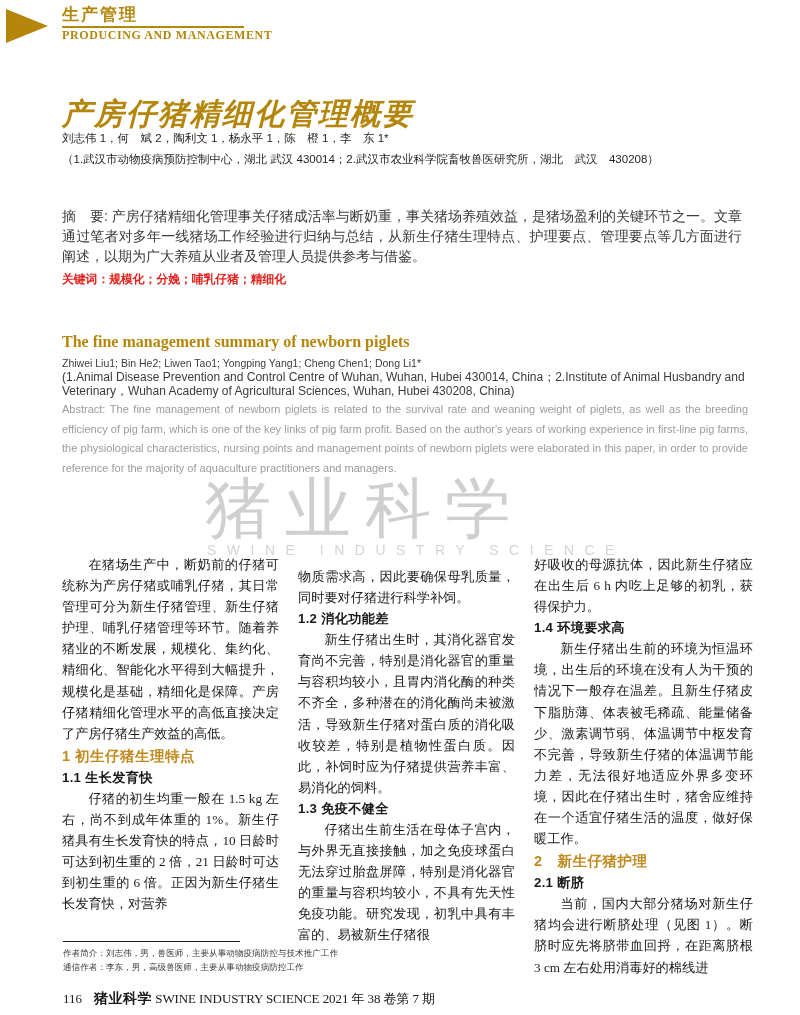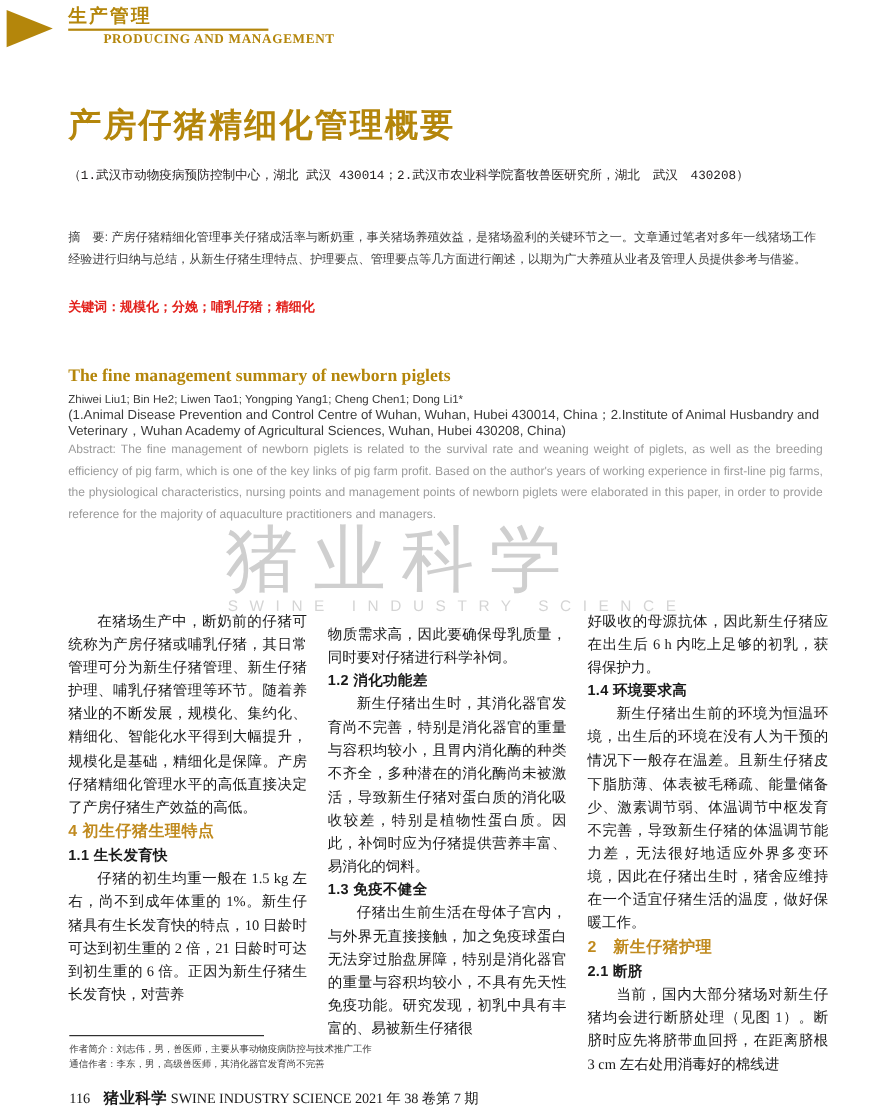--- a/index.html
+++ b/index.html
@@ -48,58 +48,58 @@
   }
   .runhead-en {
     position: absolute;
     left: 62px; top: 28px;
     font-family: "Liberation Serif", "DejaVu Serif", serif;
     font-weight: bold;
     font-size: 12px;
     letter-spacing: 0.6px;
     color: #b4860b;
     white-space: nowrap;
-    margin-left: 32px;
   }
 
   
   .art-title {
     position: absolute;
     left: 62px; top: 74px;
     font-family: "Liberation Serif", "DejaVu Serif", serif;
     font-weight: bold;
     font-size: 30px;
     letter-spacing: 2px;
     color: #b4860b;
     white-space: nowrap;
+    font-style: italic;
   }
   .authors-cn {
     position: absolute;
     left: 62px; top: 131px;
     font-family: "Liberation Sans", "DejaVu Sans", sans-serif;
     font-size: 11.5px;
     color: #231f20;
     white-space: nowrap;
   }
   .affil-cn {
     position: absolute;
     left: 62px; top: 152px;
-    font-family: Liberation Mono, monospace;
+    font-family: Liberation Sans, sans-serif;
     font-size: 11.5px;
     color: #231f20;
     white-space: nowrap;
   }
 
   
   .abs-cn {
     position: absolute;
     left: 62px; top: 206px;
     width: 680px;
     font-family: "Liberation Sans", "DejaVu Sans", sans-serif;
-    font-size: 11px;
+    font-size: 14px;
     line-height: 20px;
     color: #3b3b3b;
     text-align: justify;
     text-indent: 0;
   }
   .kw-cn {
     position: absolute;
     left: 62px; top: 272px;
     font-family: "Liberation Sans", "DejaVu Sans", sans-serif;
     font-weight: bold;
@@ -259,40 +259,41 @@
 <div id="page">
 
   <div class="runhead">
     <div class="runhead-tri"></div>
     <div class="runhead-cn">生产管理</div>
     <div class="runhead-rule"></div>
     <div class="runhead-en">PRODUCING AND MANAGEMENT</div>
   </div>
 
   <h1 class="art-title">产房仔猪精细化管理概要</h1>
+  <div class="authors-cn">刘志伟 1，何　斌 2，陶利文 1，杨永平 1，陈　橙 1，李　东 1*</div>
   <div class="affil-cn">（1.武汉市动物疫病预防控制中心，湖北 武汉 430014；2.武汉市农业科学院畜牧兽医研究所，湖北　武汉　430208）</div>
 
   <div class="abs-cn">摘　要: 产房仔猪精细化管理事关仔猪成活率与断奶重，事关猪场养殖效益，是猪场盈利的关键环节之一。文章通过笔者对多年一线猪场工作经验进行归纳与总结，从新生仔猪生理特点、护理要点、管理要点等几方面进行阐述，以期为广大养殖从业者及管理人员提供参考与借鉴。</div>
   <div class="kw-cn">关键词：规模化；分娩；哺乳仔猪；精细化</div>
 
   <h2 class="art-title-en">The fine management summary of newborn piglets</h2>
   <div class="authors-en">Zhiwei Liu1; Bin He2; Liwen Tao1; Yongping Yang1; Cheng Chen1; Dong Li1*</div>
   <div class="affil-en">(1.Animal Disease Prevention and Control Centre of Wuhan, Wuhan, Hubei 430014, China；2.Institute of Animal Husbandry and Veterinary，Wuhan Academy of Agricultural Sciences, Wuhan, Hubei 430208, China)</div>
   <div class="abs-en">Abstract: The fine management of newborn piglets is related to the survival rate and weaning weight of piglets, as well as  the breeding efficiency of pig farm, which is one of the key links of pig farm profit. Based on the author's years of working experience in first-line pig farms, the physiological characteristics, nursing points and management points of newborn piglets were elaborated in this paper, in order to provide reference for the majority of aquaculture practitioners and managers.</div>
 
   <div class="watermark">
     <div class="wm-cn">猪业科学</div>
     <div class="wm-en">SWINE INDUSTRY SCIENCE</div>
   </div>
 
   <div class="cols">
 
     <div class="col c1">
       <p class="ind">在猪场生产中，断奶前的仔猪可统称为产房仔猪或哺乳仔猪，其日常管理可分为新生仔猪管理、新生仔猪护理、哺乳仔猪管理等环节。随着养猪业的不断发展，规模化、集约化、精细化、智能化水平得到大幅提升，规模化是基础，精细化是保障。产房仔猪精细化管理水平的高低直接决定了产房仔猪生产效益的高低。</p>
-      <h3 class="h1">4 初生仔猪生理特点</h3>
+      <h3 class="h1">1 初生仔猪生理特点</h3>
       <h4 class="h2">1.1 生长发育快</h4>
       <p class="ind">仔猪的初生均重一般在 1.5 kg 左右，尚不到成年体重的 1%。新生仔猪具有生长发育快的特点，10 日龄时可达到初生重的 2 倍，21 日龄时可达到初生重的 6 倍。正因为新生仔猪生长发育快，对营养</p>
     </div>
 
     <div class="col c2">
       <p>物质需求高，因此要确保母乳质量，同时要对仔猪进行科学补饲。</p>
       <h4 class="h2">1.2 消化功能差</h4>
       <p class="ind">新生仔猪出生时，其消化器官发育尚不完善，特别是消化器官的重量与容积均较小，且胃内消化酶的种类不齐全，多种潜在的消化酶尚未被激活，导致新生仔猪对蛋白质的消化吸收较差，特别是植物性蛋白质。因此，补饲时应为仔猪提供营养丰富、易消化的饲料。</p>
       <h4 class="h2">1.3 免疫不健全</h4>
       <p class="ind">仔猪出生前生活在母体子宫内，与外界无直接接触，加之免疫球蛋白无法穿过胎盘屏障，特别是消化器官的重量与容积均较小，不具有先天性免疫功能。研究发现，初乳中具有丰富的、易被新生仔猪很</p>
@@ -305,20 +306,20 @@
       <h3 class="h1">2　新生仔猪护理</h3>
       <h4 class="h2">2.1 断脐</h4>
       <p class="ind">当前，国内大部分猪场对新生仔猪均会进行断脐处理（见图 1）。断脐时应先将脐带血回捋，在距离脐根 3 cm 左右处用消毒好的棉线进</p>
     </div>
 
   </div>
 
   <div class="fn-rule"></div>
   <div class="footnote">
     <div>作者简介：刘志伟，男，兽医师，主要从事动物疫病防控与技术推广工作</div>
-    <div>通信作者：李东，男，高级兽医师，其消化器官发育尚不完善</div>
+    <div>通信作者：李东，男，高级兽医师，主要从事动物疫病防控工作</div>
   </div>
 
   <div class="pagefoot">
     <span class="pnum">116</span><span class="jcn">猪业科学</span>&nbsp;<span class="jen">SWINE INDUSTRY SCIENCE</span>&nbsp;<span class="jen">2021 年 38 卷第 7 期</span>
   </div>
 
 </div>
 
 </body></html>

